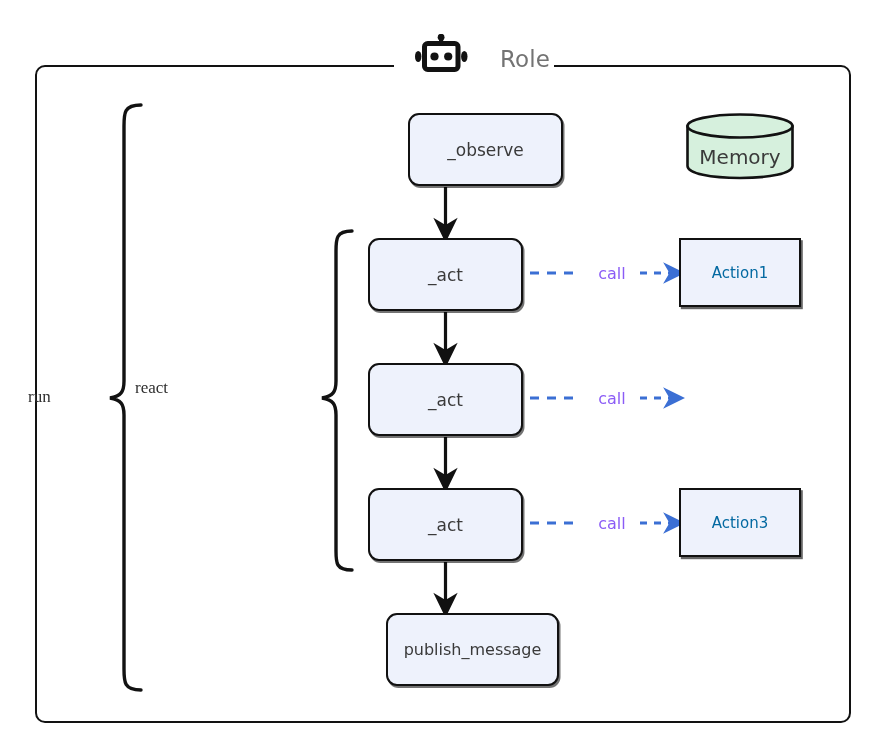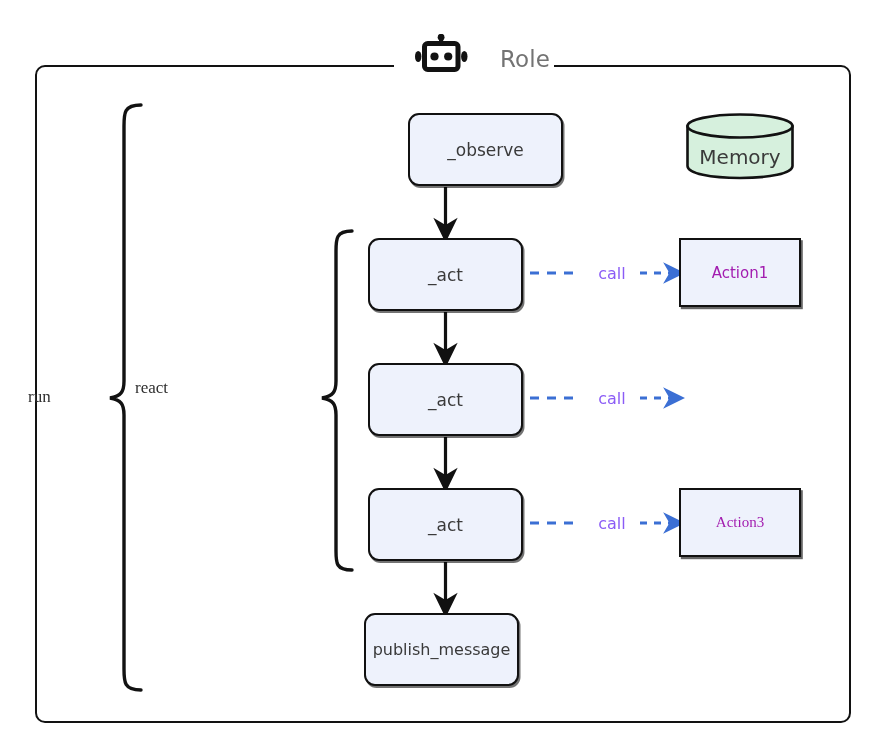--- a/index.html
+++ b/index.html
@@ -78,39 +78,39 @@
     align-items: center;
     justify-content: center;
     font-size: 17px;
     color: #3a3a3a;
     box-shadow: 1.5px 2px 0 rgba(0,0,0,0.55);
   }
   .box-observe { left: 368px; top: 113px; width: 155px; height: 73px; margin-left: 40px; }
   .box-act1    { left: 368px; top: 238px; width: 155px; height: 73px; }
   .box-act2    { left: 368px; top: 363px; width: 155px; height: 73px; }
   .box-act3    { left: 368px; top: 488px; width: 155px; height: 73px; }
-  .box-publish { left: 364px; top: 613px; width: 155px; height: 73px; font-size: 16px; }
+  .box-publish { left: 386px; top: 613px; width: 173px; height: 73px; font-size: 16px; }
 
   
   .abox {
     position: absolute;
     background: #eef2fc;
     border: 2.6px solid #111111;
     border-radius: 0;
     box-sizing: border-box;
     display: flex;
     align-items: center;
     justify-content: center;
     font-size: 15px;
-    color: #a21caf;
+    color: #0369a1;
     box-shadow: 1.8px 2.2px 0 rgba(0,0,0,0.6);
   }
   .box-action1 { left: 679px; top: 238px; width: 122px; height: 69px; }
   .box-action2 { left: 679px; top: 363px; width: 122px; height: 69px; }
-  .box-action3 { left: 679px; top: 488px; width: 122px; height: 69px; font-family: Liberation Serif, serif; }
+  .box-action3 { left: 679px; top: 488px; width: 122px; height: 69px; }
 
   
   .memory {
     position: absolute;
     left: 685px;
     top: 112px;
     width: 110px;
     height: 68px;
   }
   .memory-label {

